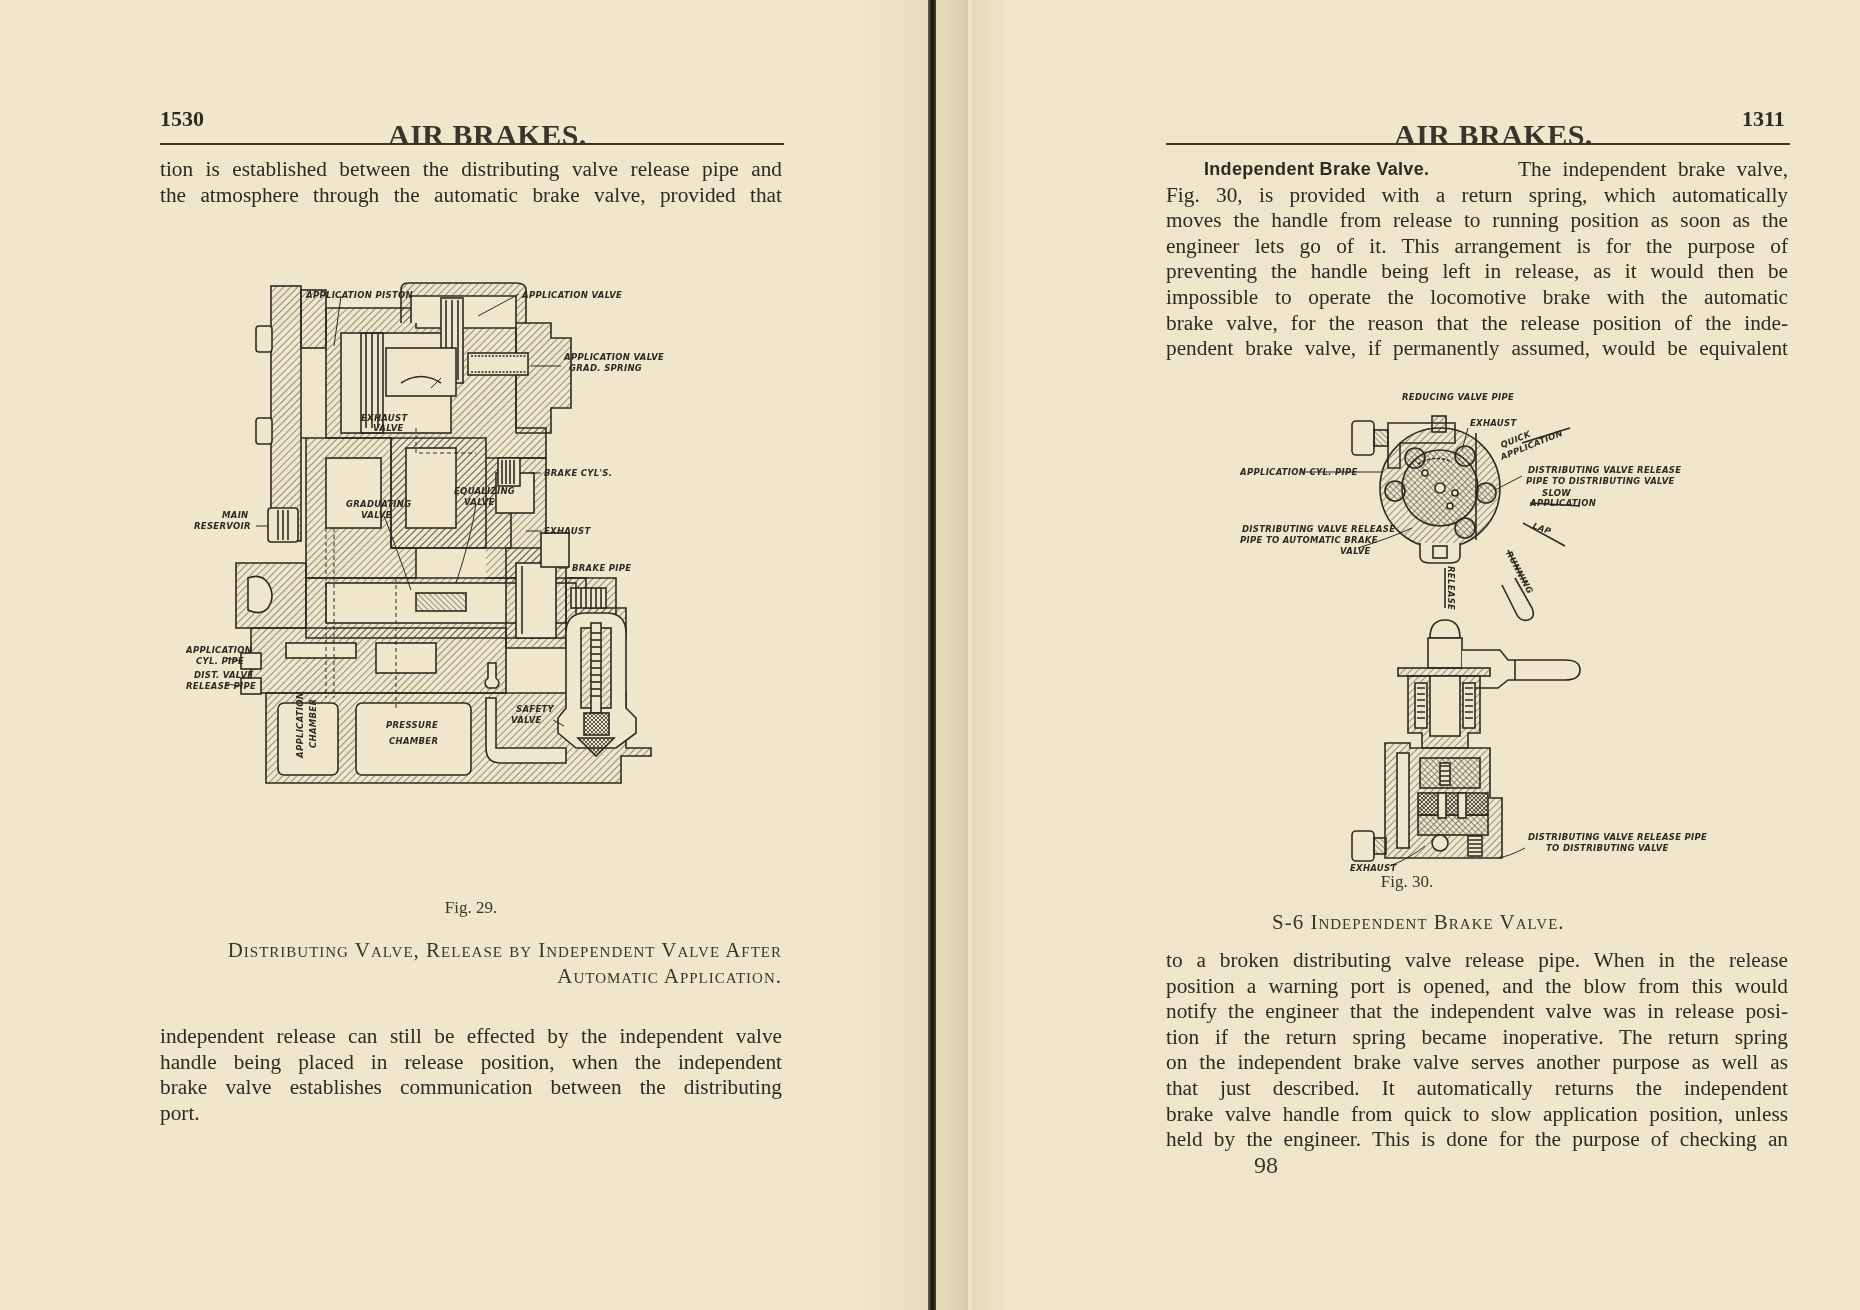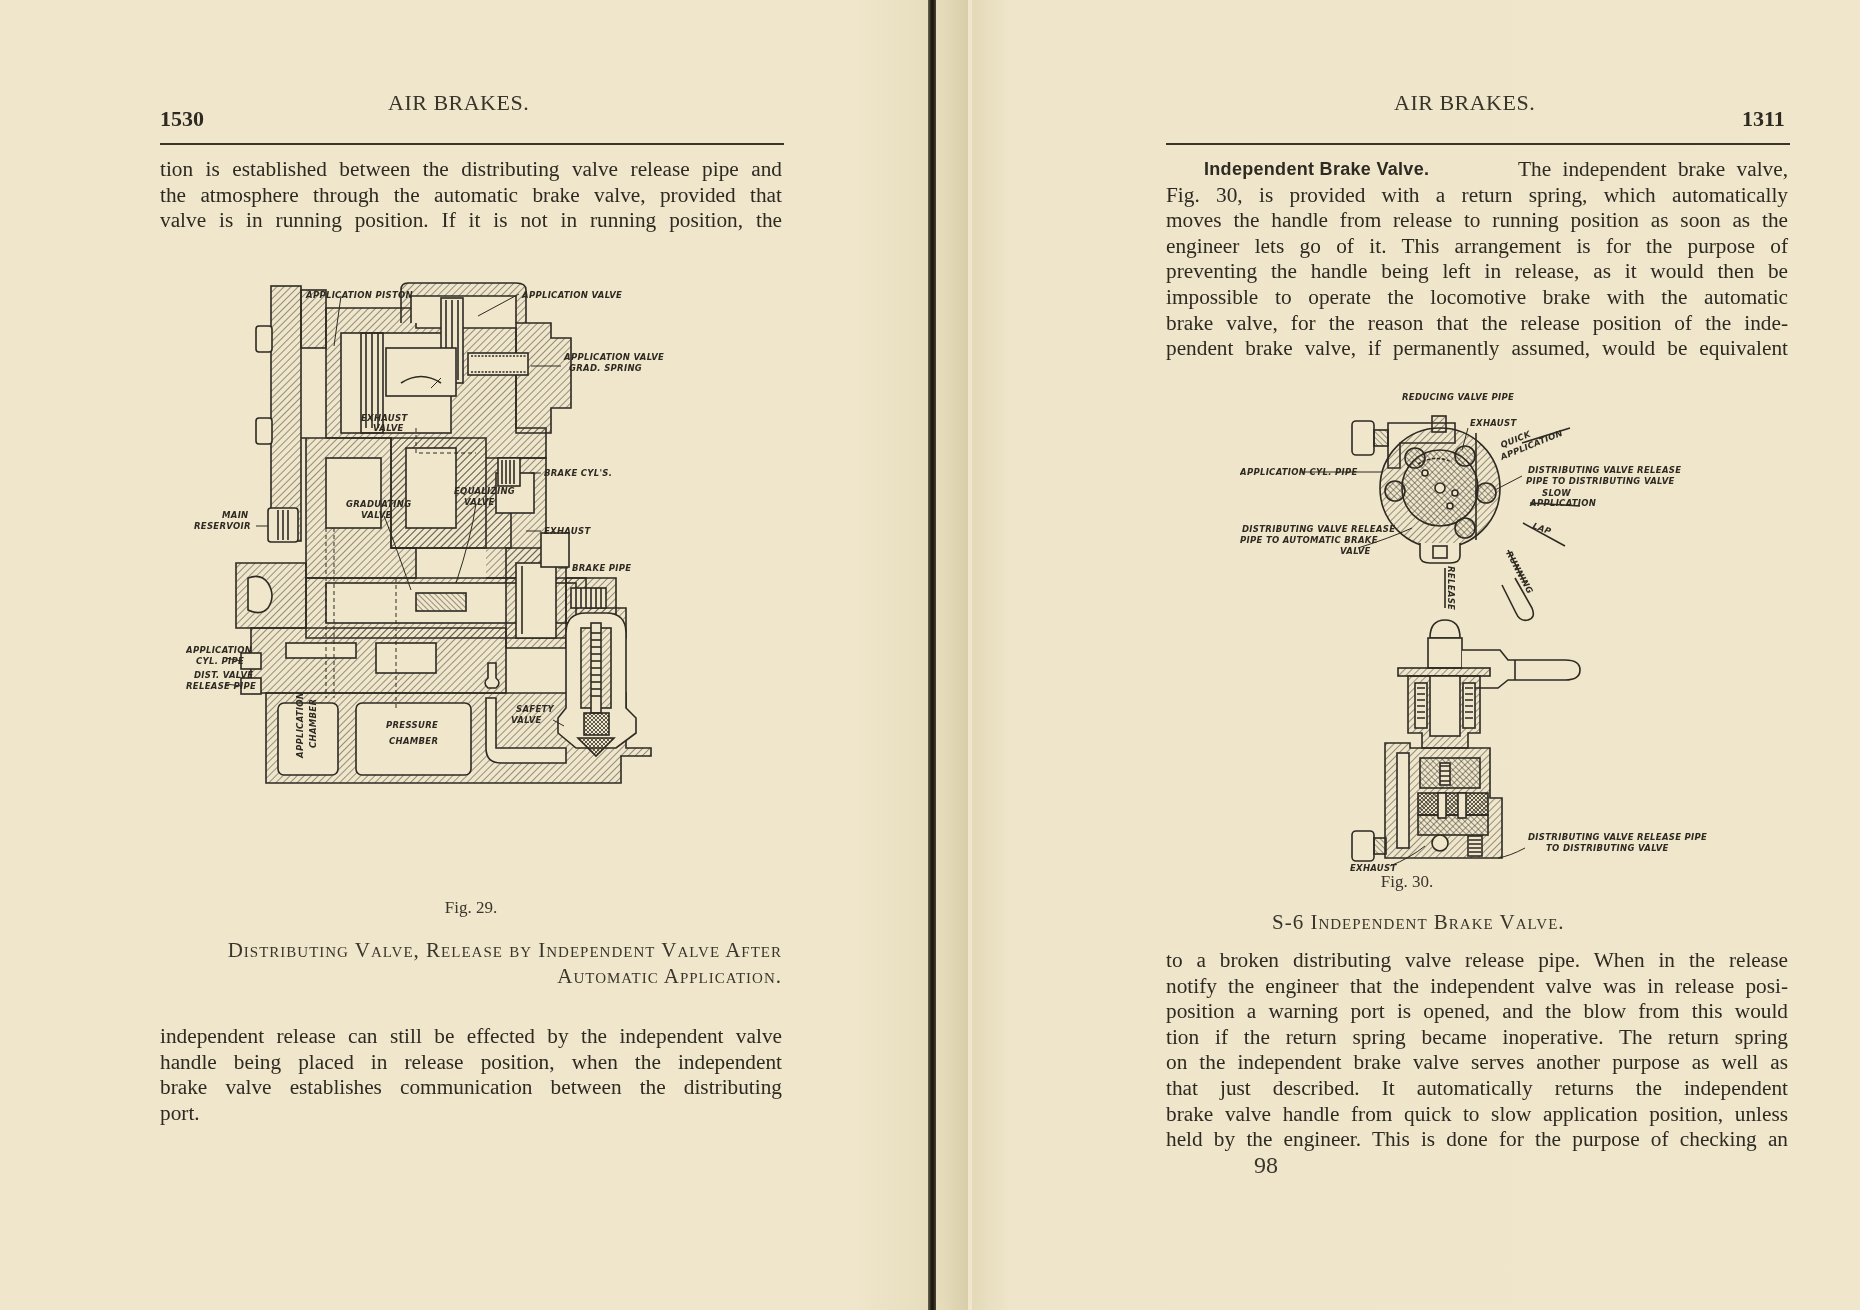--- a/index.html
+++ b/index.html
@@ -9,21 +9,21 @@
     font-family:"Liberation Serif","DejaVu Serif",serif;
     color:#2e2a22;
   }
   .page { position:absolute; top:0; height:1310px;margin-left:36px; }
   .page-left { left:0; width:932px;
     background:linear-gradient(to right,#EFE6CB 0%,#EFE6CB 88%,#E6DCBC 97%,#D9CEAA 100%); }
   .page-right { left:936px; width:924px;
     background:linear-gradient(to right,#E4DAB9 0%,#EEE5CA 4%,#EFE6CB 100%); }
   .spine { position:absolute; left:928px; top:0; width:8px; height:1310px;
     background:linear-gradient(to right,#6b6450,#221d14 40%,#1a1610 60%,#4a4434); }
-  .running-head { position:absolute; top:90px; font-size:22px; letter-spacing:0.5px; color:#3a352b; }
+  .running-head { position:absolute; top:118px; font-size:30px; letter-spacing:0.5px; color:#3a352b;font-weight:bold; }
   .folio { position:absolute; top:106px; font-size:22px; font-weight:bold; color:#2e2a22; }
   .rule { position:absolute; top:143px; height:2px; background:#3a352b; }
   .text-block { position:absolute; font-size:21.3px; line-height:25.6px; text-align:justify; color:#2e2a22; }
   .text-block .line { display:block; white-space:nowrap; text-align-last:justify; text-align:justify; height:25.6px; }
   .text-block .line.last { text-align-last:left; }
   .run-in { font-family:"Liberation Sans","DejaVu Sans",sans-serif; font-weight:bold; font-size:18px; letter-spacing:0.3px; }
   .fig-label { position:absolute; font-size:17px; text-align:center; color:#3a352b; }
   .fig-caption { position:absolute; font-size:21px; text-align:right; font-variant:small-caps; letter-spacing:1px; color:#3a352b; line-height:26px; }
   .diagram { position:absolute; }
   .diagram svg { display:block; }
@@ -48,21 +48,20 @@
 </svg>
 
 <div class="page page-left">
   <div class="folio" style="left:124px;">1530</div>
   <div class="running-head" style="left:352px;">AIR BRAKES.</div>
   <div class="rule" style="left:124px; width:624px;"></div>
 
   <div class="text-block" style="left:124px; top:157px; width:622px;">
     <span class="line">tion is established between the distributing valve release pipe and</span>
     <span class="line">the atmosphere through the automatic brake valve, provided that</span>
-    <span class="line">valve is in running position.  If it is not in running position, the</span>
   </div>
 
   <div class="diagram" style="left:150px; top:278px;">
     <svg width="590" height="612" viewBox="0 0 590 612">
       <g fill="none" stroke="#2e2a22" stroke-width="1.6">
 
         <rect x="85" y="8" width="30" height="255" fill="url(#hatch)"></rect>
         <rect x="115" y="12" width="25" height="58" fill="url(#hatch)"></rect>
 
         <rect x="70" y="48" width="16" height="26" rx="3" fill="#EFE6CB"></rect>
@@ -333,22 +332,22 @@
       <text class="dlabel" x="306" y="463">TO DISTRIBUTING VALVE</text>
       <text class="dlabel" x="110" y="483">EXHAUST</text>
     </svg>
   </div>
 
   <div class="fig-label" style="left:194px; width:250px; top:872px; left:310px;">Fig. 30.</div>
   <div class="fig-caption" style="left:194px; width:400px; left:300px; top:909px; text-align:left;">S-6 Independent Brake Valve.</div>
 
   <div class="text-block" style="left:194px; top:948px; width:622px;">
     <span class="line">to a broken distributing valve release pipe.  When in the release</span>
+    <span class="line">position a warning port is opened, and the blow from this would</span>
     <span class="line">notify the engineer that the independent valve was in release posi-</span>
-    <span class="line">position a warning port is opened, and the blow from this would</span>
     <span class="line">tion if the return spring became inoperative.  The return spring</span>
     <span class="line">on the independent brake valve serves another purpose as well as</span>
     <span class="line">that just described.  It automatically returns the independent</span>
     <span class="line">brake valve handle from quick to slow application position, unless</span>
     <span class="line">held by the engineer.  This is done for the purpose of checking an</span>
   </div>
 
   <div class="pagenum" style="left:282px; top:1152px;">98</div>
 </div>
 

